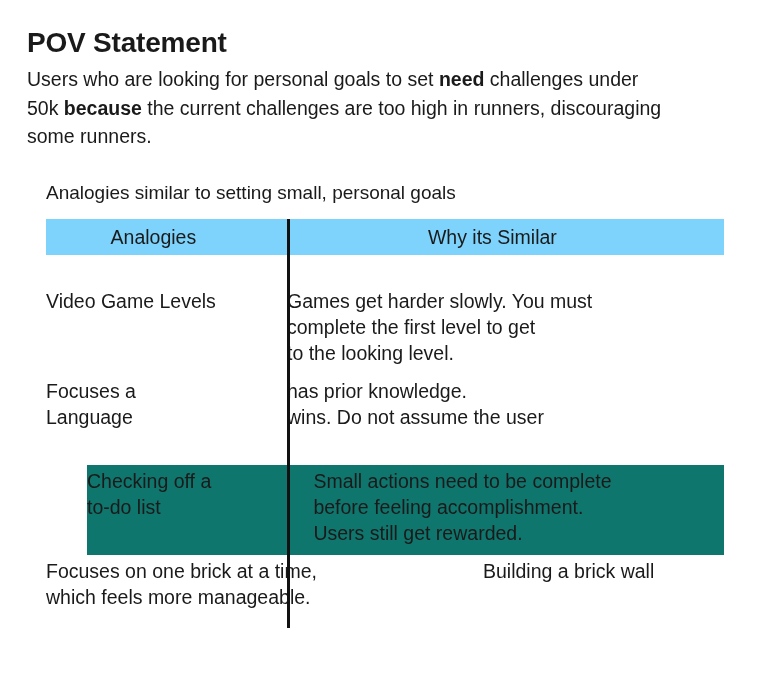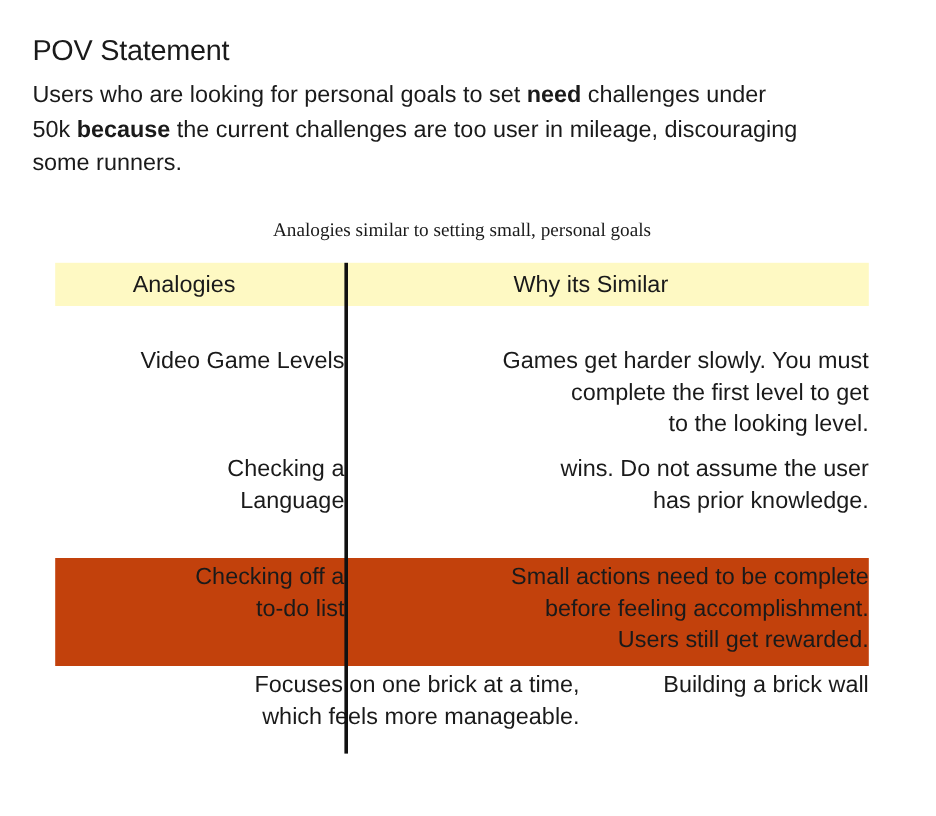--- a/index.html
+++ b/index.html
@@ -6,41 +6,39 @@
   body {
     width: 780px; height: 680px;
     font-family: "Liberation Sans", sans-serif;
     color: #1a1a1a;
     overflow: hidden;
   }
   .page { position: relative; width: 780px; height: 680px; }
 
   .title {
     margin: 28px 0 0 27px;
-    font-size: 24px;
-    font-weight: normal;
+    font-size: 28px;
+    font-weight: bold;
     line-height: 30px;
     letter-spacing: -0.2px;
   }
 
   .para {
     margin: 7px 0 0 27px;
     font-size: 19.5px;
     line-height: 28.5px;
   }
   .para .pline { white-space: nowrap; }
   .para .bold { font-weight: bold; }
 
   .caption {
     margin: 30px 0 0 46px;
     width: 678px;
-    text-align: center;
-    font-size: 16px;
+    font-size: 19px;
     line-height: 24px;
-    font-family: Liberation Serif, serif;
   }
 
   .atable {
     position: relative;
     margin: 14px 0 0 46px;
     width: 678px;
   }
   .thead {
     display: flex;
     height: 36px;
@@ -55,21 +53,21 @@
   .th-right { width: 520px; }
 
   .spacer { height: 30px; }
 
   .trow {
     display: flex;
     height: 90px;
     box-sizing: border-box;
     padding-top: 3px;
   }
-  .cell { text-align: right; }
+  .cell { text-align: left; }
   .cell-left  { width: 241px; }
   .cell-right { width: 437px; }
   .tline {
     font-size: 19.5px;
     line-height: 26px;
     white-space: nowrap;
   }
 
   .divider {
     position: absolute;
@@ -81,54 +79,54 @@
 </style>
 </head>
 <body style="color: rgb(26, 26, 26);">
 
 <div class="page">
 
   <h1 class="title">POV Statement</h1>
 
   <div class="para">
       <div class="pline"><span>Users who are looking for personal goals to set </span><span class="bold">need</span><span> challenges under</span></div>
-      <div class="pline"><span>50k </span><span class="bold">because</span><span> the current challenges are too user in mileage, discouraging</span></div>
+      <div class="pline"><span>50k </span><span class="bold">because</span><span> the current challenges are too high in runners, discouraging</span></div>
       <div class="pline"><span>some runners.</span></div>
     </div>
 
   <div class="caption">Analogies similar to setting small, personal goals</div>
 
   <div class="atable">
-    <div class="thead" style="background: #fef9c3;">
+    <div class="thead" style="background: #7dd3fc;">
       <div class="th th-left">Analogies</div>
       <div class="th th-right">Why its Similar</div>
     </div>
     <div class="spacer"></div>
     <div>
         <div class="trow">
           <div class="cell cell-left">
             <div class="tline">Video Game Levels</div>
           </div>
           <div class="cell cell-right">
             <div class="tline">Games get harder slowly. You must</div>
             <div class="tline">complete the first level to get</div>
             <div class="tline">to the looking level.</div>
           </div>
         </div>
         <div class="trow">
           <div class="cell cell-left">
-            <div class="tline">Checking a</div>
+            <div class="tline">Focuses a</div>
             <div class="tline">Language</div>
           </div>
           <div class="cell cell-right">
+            <div class="tline">has prior knowledge.</div>
             <div class="tline">wins. Do not assume the user</div>
-            <div class="tline">has prior knowledge.</div>
           </div>
         </div>
-        <div class="trow" style="background: #c2410c;">
+        <div class="trow" style="background: #0f766e; margin-left: 41px;">
           <div class="cell cell-left">
             <div class="tline">Checking off a</div>
             <div class="tline">to-do list</div>
           </div>
           <div class="cell cell-right">
             <div class="tline">Small actions need to be complete</div>
             <div class="tline">before feeling accomplishment.</div>
             <div class="tline">Users still get rewarded.</div>
           </div>
         </div>

